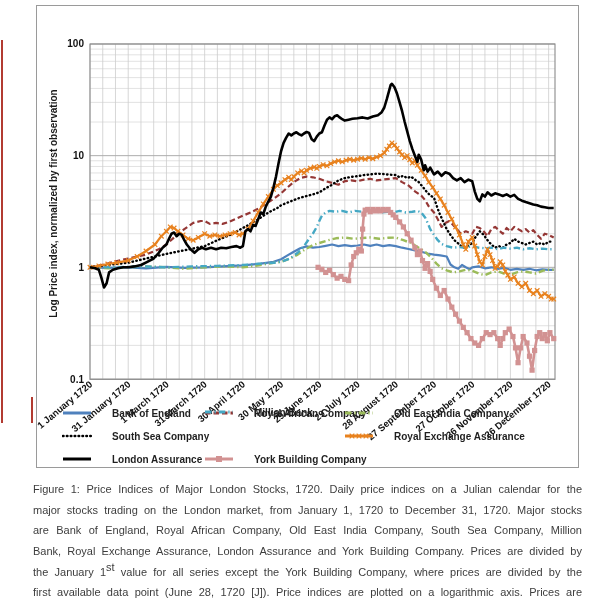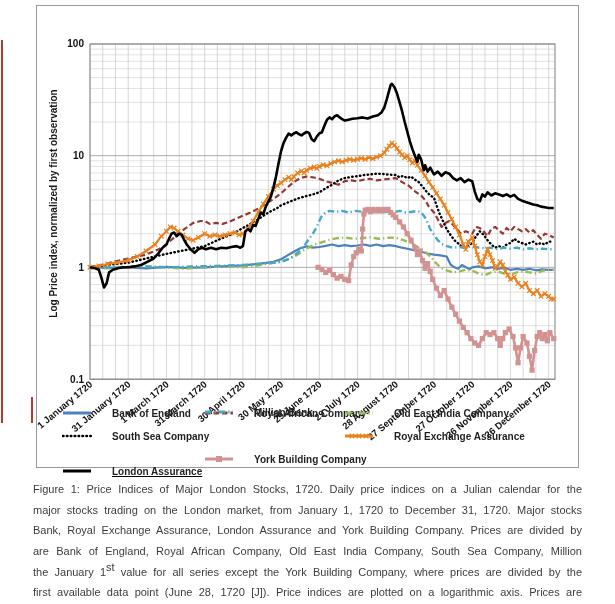--- a/index.html
+++ b/index.html
@@ -377,36 +377,36 @@
       </div>
       <div class="legend-item" style="left: 344px; top: 429px;">
         <svg width="30" height="12">
           <line x1="1" x2="29" y1="6" y2="6" stroke="#E8821F" stroke-width="3"></line>
           <path d="M5.7 3.7L10.3 8.3M5.7 8.3L10.3 3.7" stroke="#E8821F" stroke-width="1.2" fill="none"></path>
           <path d="M12.7 3.7L17.3 8.3M12.7 8.3L17.3 3.7" stroke="#E8821F" stroke-width="1.2" fill="none"></path>
           <path d="M19.7 3.7L24.3 8.3M19.7 8.3L24.3 3.7" stroke="#E8821F" stroke-width="1.2" fill="none"></path>
         </svg>
         <span class="legend-label">Royal Exchange Assurance</span>
       </div>
-      <div class="legend-item" style="left: 62px; top: 464px; text-decoration: underline;">
+      <div class="legend-item" style="left: 62px; top: 452px;">
         <svg width="30" height="12">
           <line x1="1" x2="29" y1="6" y2="6" stroke="#000000" stroke-width="3"></line>
         </svg>
         <span class="legend-label">London Assurance</span>
       </div>
       <div class="legend-item" style="left: 204px; top: 452px;">
         <svg width="30" height="12">
           <line x1="1" x2="29" y1="6" y2="6" stroke="#D29292" stroke-width="3"></line>
           <rect x="12" y="3" width="6" height="6" fill="#D29292"></rect>
         </svg>
         <span class="legend-label">York Building Company</span>
       </div>
     </div>
 
   <div class="caption" id="caption">
       <div class="cap-line">Figure 1: Price Indices of Major London Stocks, 1720. Daily price indices on a Julian calendar for the</div>
       <div class="cap-line">major stocks trading on the London market, from January 1, 1720 to December 31, 1720. Major stocks</div>
+      <div class="cap-line">are Bank of England, Royal African Company, Old East India Company, South Sea Company, Million</div>
       <div class="cap-line">Bank, Royal Exchange Assurance, London Assurance and York Building Company. Prices are divided by</div>
-      <div class="cap-line">are Bank of England, Royal African Company, Old East India Company, South Sea Company, Million</div>
       <div class="cap-line">the January 1<sup>st</sup> value for all series except the York Building Company, where prices are divided by the</div>
       <div class="cap-line">first available data point (June 28, 1720 [J]). Price indices are plotted on a logarithmic axis. Prices are</div>
     </div>
 </div>
 
 </body></html>

